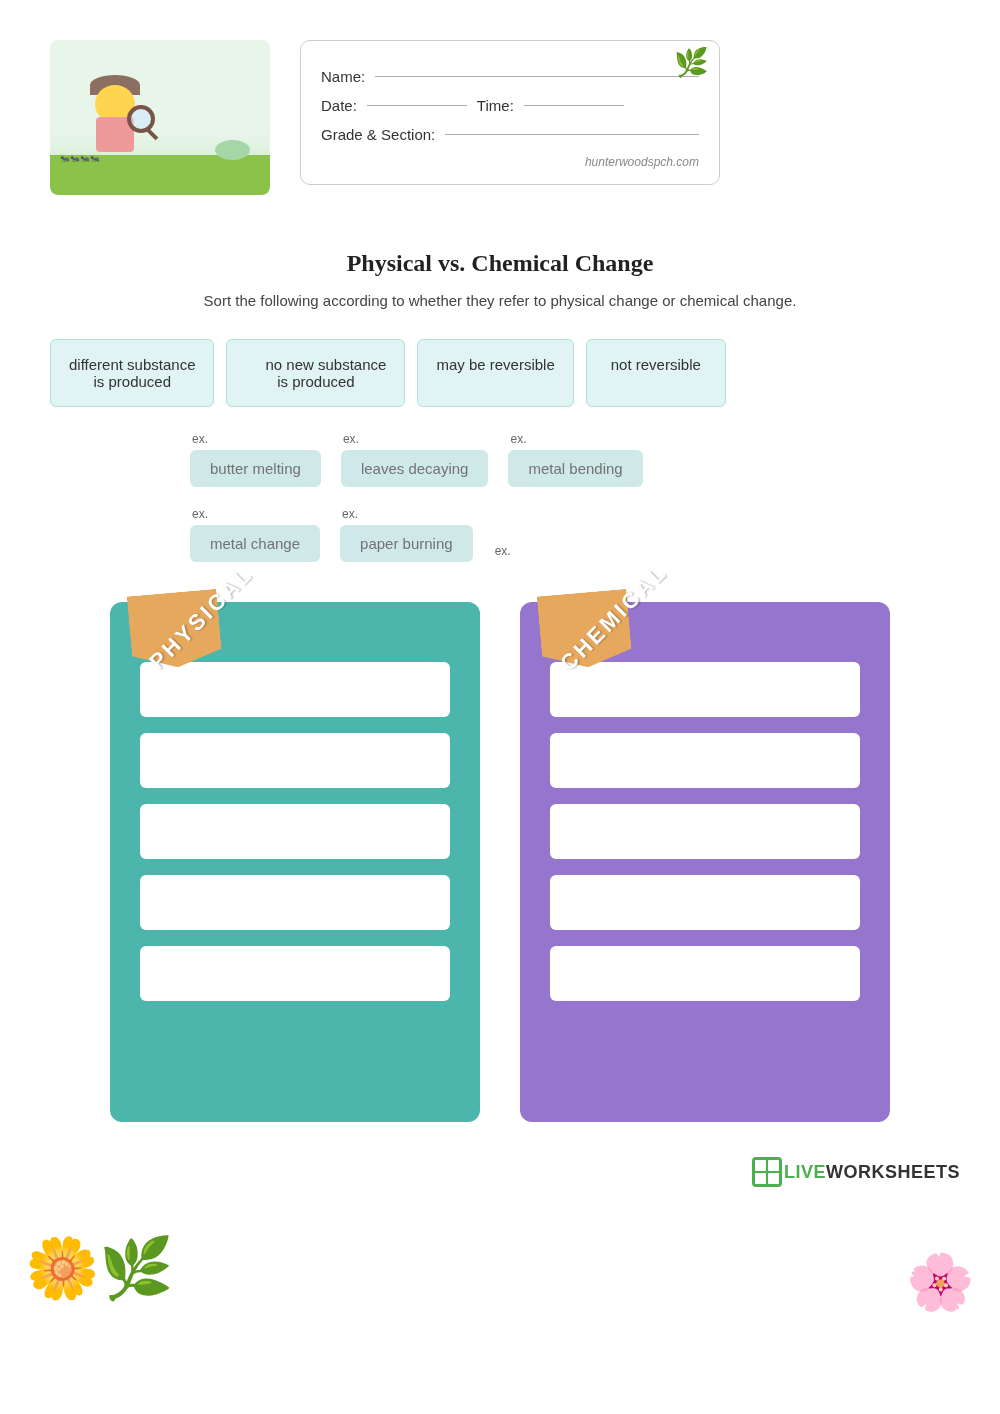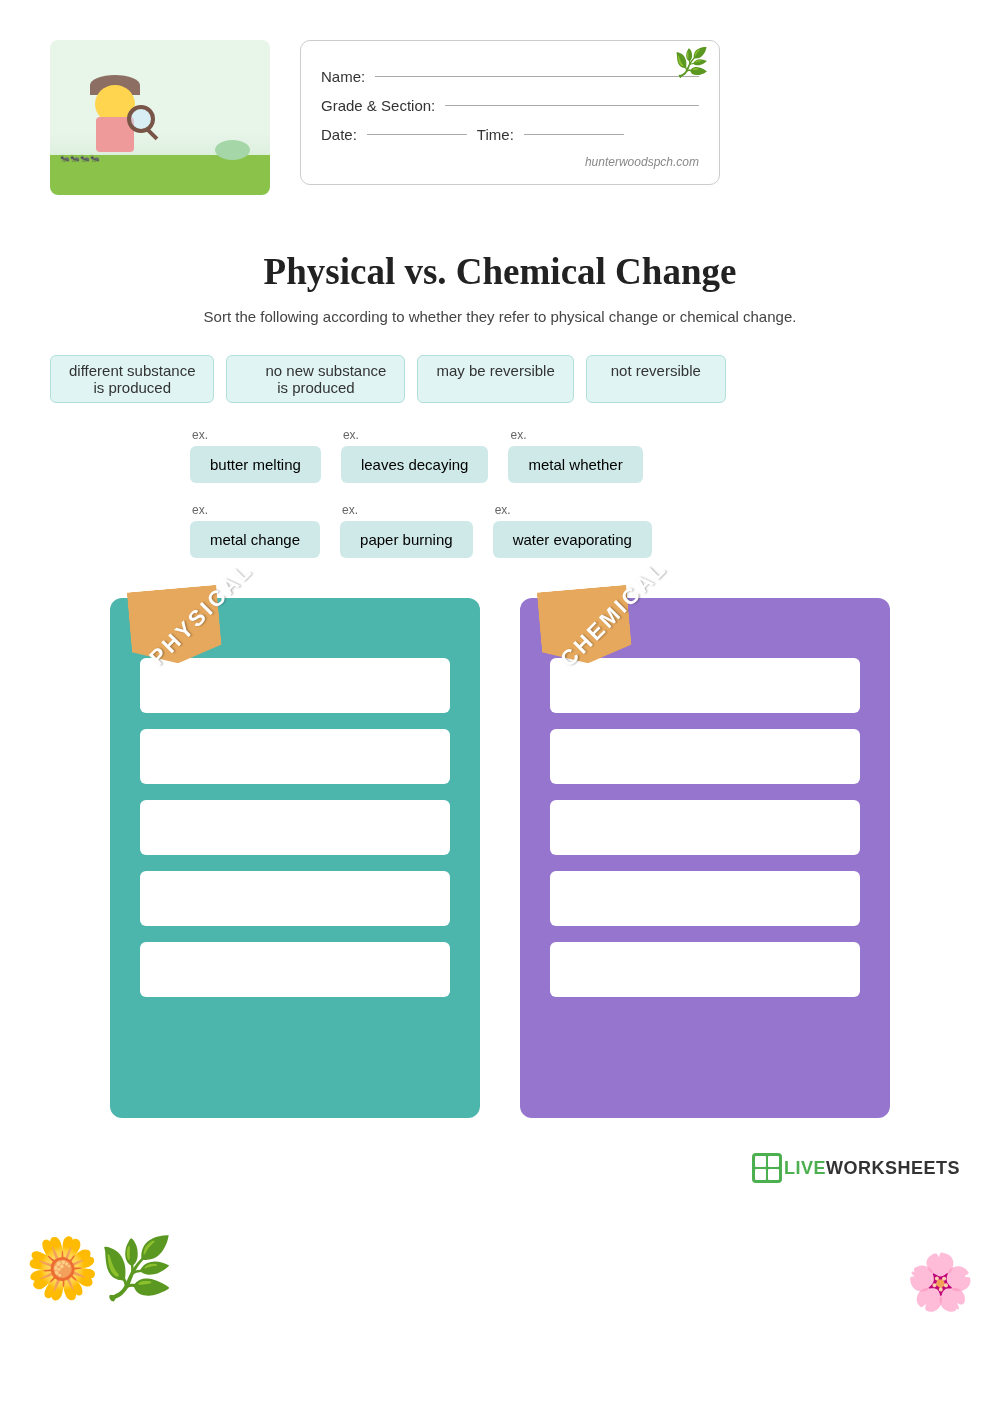--- a/index.html
+++ b/index.html
@@ -151,38 +151,38 @@
       font-style: italic;
     }
 
     
     .main-content {
       padding: 10px 50px 20px 50px;
     }
 
     .page-title {
       text-align: center;
-      font-size: 37px;
+      font-size: 24px;
       font-weight: 700;
       color: #222;
       margin: 20px 0 15px 0;
       font-family: Georgia, serif;
     }
 
     .subtitle {
       text-align: center;
       font-size: 15px;
       color: #444;
       margin-bottom: 30px;
     }
     .chip {
       background: #e0f2f1;
       border: 1px solid #b2dfdb;
       border-radius: 6px;
-      padding: 6px 18px;
+      padding: 16px 18px;
       font-size: 15px;
       color: #333;
       text-align: center;
       cursor: grab;
       min-width: 140px;
     }
     .chip.light-blue {
       background: #e0f4f4;
       border-color: #b2dfdb;
     }
@@ -206,21 +206,21 @@
       font-size: 12px;
       color: #666;
       margin-bottom: 4px;
       margin-left: 2px;
     }
     .ex-box {
       background: #cfe9e8;
       border-radius: 6px;
       padding: 10px 20px;
       font-size: 15px;
-      color: #000000;
+      color: #737373;
       white-space: nowrap;
     }
 
     
     .sort-area {
       display: flex;
       gap: 40px;
       margin-top: 20px;
       justify-content: center;
       position: relative;
@@ -349,29 +349,29 @@
     </div>
   </div>
 
   <div class="info-box">
     <div class="info-box-plant">🌿</div>
     <div class="info-row">
       <span class="info-label">Name:</span>
       <div class="info-line"></div>
     </div>
     <div class="info-row">
-      <span class="info-label">Grade &amp; Section:</span>
-      <div class="info-line"></div>
-    </div>
-    <div class="info-row">
       <span class="info-label">Date:</span>
       <div class="info-line" style="min-width:80px; max-width:100px;"></div>
       <span class="info-label">Time:</span>
       <div class="info-line" style="min-width:80px; max-width:100px;"></div>
     </div>
+    <div class="info-row">
+      <span class="info-label">Grade &amp; Section:</span>
+      <div class="info-line"></div>
+    </div>
     <div class="info-credit">hunterwoodspch.com</div>
   </div>
 </div>
 
 <div class="main-content">
 
   <h1 class="page-title">Physical vs. Chemical Change</h1>
   <p class="subtitle">Sort the following according to whether they refer to physical change or chemical change.</p>
 
   <div class="chips-row">
@@ -403,44 +403,41 @@
       </div>
       <div class="example-item">
         <span class="ex-label">ex.</span>
         <div class="ex-box">
           <span>leaves decaying</span>
         </div>
       </div>
       <div class="example-item">
         <span class="ex-label">ex.</span>
         <div class="ex-box">
-          <span>metal whether</span>
+          <span>metal bending</span>
         </div>
       </div>
     </div>
 
     <div class="examples-row">
       <div style="width:120px;"></div>
       <div class="example-item">
         <span class="ex-label">ex.</span>
         <div class="ex-box">
           <span>metal change</span>
         </div>
       </div>
       <div class="example-item">
         <span class="ex-label">ex.</span>
         <div class="ex-box">
           <span>paper burning</span>
         </div>
       </div>
       <div class="example-item">
         <span class="ex-label">ex.</span>
-        <div class="ex-box">
-          <span>water evaporating</span>
-        </div>
       </div>
     </div>
   </div>
 
   <div class="sort-area">
 
     <div class="sort-column">
       <div class="folder-card physical">
 
         <div class="folder-banner">

